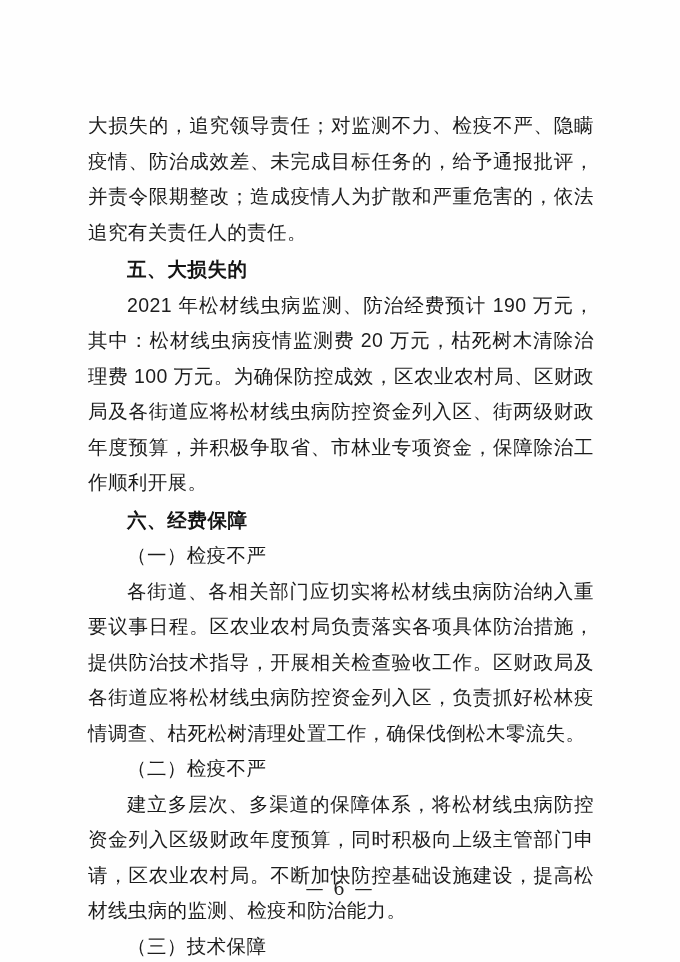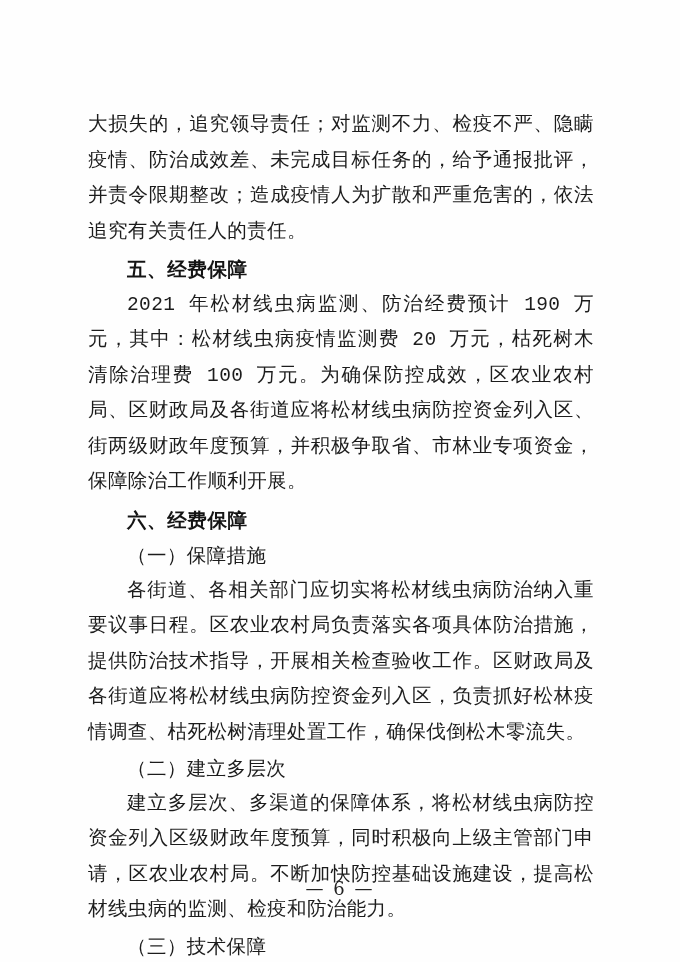--- a/index.html
+++ b/index.html
@@ -30,21 +30,21 @@
     width: 506px;
   }
   .para {
     font-size: 19.5px;
     line-height: 35.5px;
     letter-spacing: 0.4px;
     text-align: justify;
     text-justify: inter-ideograph;
     margin: 0;
     text-indent: 0;
-    font-family: Liberation Mono, monospace;
+    font-family: Liberation Sans, sans-serif;
     color: #1c1c1c;
   }
   .para.indent {
     text-indent: 39px;
   }
   .heading {
     font-size: 19.5px;
     line-height: 35.5px;
     letter-spacing: 0.6px;
     margin: 0;
@@ -80,33 +80,33 @@
 </head>
 <body>
 
 <div class="page">
   <div class="content">
 
     <p class="para">大损失的，追究领导责任；对监测不力、检疫不严、隐瞒疫情、防治成效差、未完成目标任务的，给予通报批评，并责令限期整改；造成疫情人为扩散和严重危害的，依法追究有关责任人的责任。</p>
 
     <div class="spacer-sm"></div>
 
-    <p class="heading">五、经费保障</p>
+    <p class="heading">五、大损失的</p>
 
     <p class="para indent">2021 年松材线虫病监测、防治经费预计 190 万元，其中：松材线虫病疫情监测费 20 万元，枯死树木清除治理费 100 万元。为确保防控成效，区农业农村局、区财政局及各街道应将松材线虫病防控资金列入区、街两级财政年度预算，并积极争取省、市林业专项资金，保障除治工作顺利开展。</p>
 
     <div class="spacer-sm"></div>
 
     <p class="heading">六、经费保障</p>
 
-    <p class="subheading">（一）保障措施</p>
+    <p class="subheading">（一）检疫不严</p>
 
     <p class="para indent">各街道、各相关部门应切实将松材线虫病防治纳入重要议事日程。区农业农村局负责落实各项具体防治措施，提供防治技术指导，开展相关检查验收工作。区财政局及各街道应将松材线虫病防控资金列入区，负责抓好松林疫情调查、枯死松树清理处置工作，确保伐倒松木零流失。</p>
 
-    <p class="subheading">（二）建立多层次</p>
+    <p class="subheading">（二）检疫不严</p>
 
     <p class="para indent">建立多层次、多渠道的保障体系，将松材线虫病防控资金列入区级财政年度预算，同时积极向上级主管部门申请，区农业农村局。不断加快防控基础设施建设，提高松材线虫病的监测、检疫和防治能力。</p>
 
     <p class="subheading">（三）技术保障</p>
 
   </div>
 
   <div class="footer">— 6 —</div>
 </div>
 

